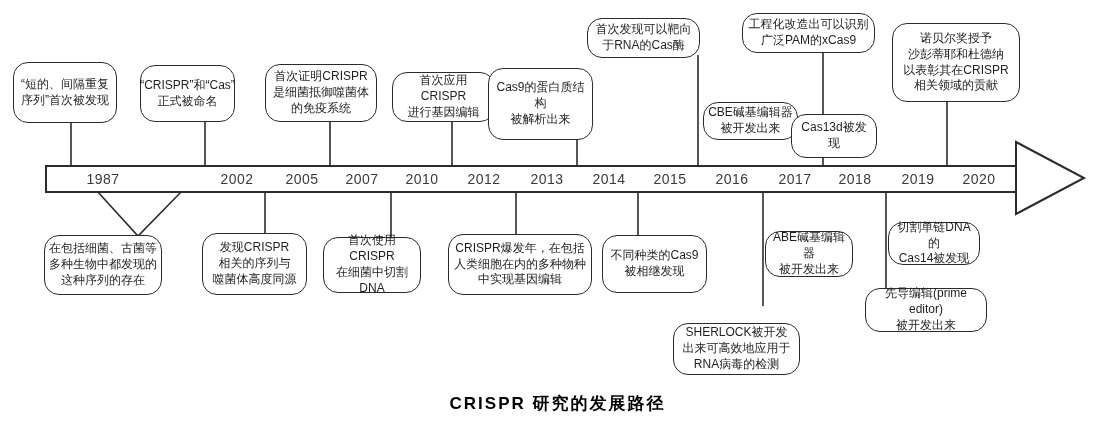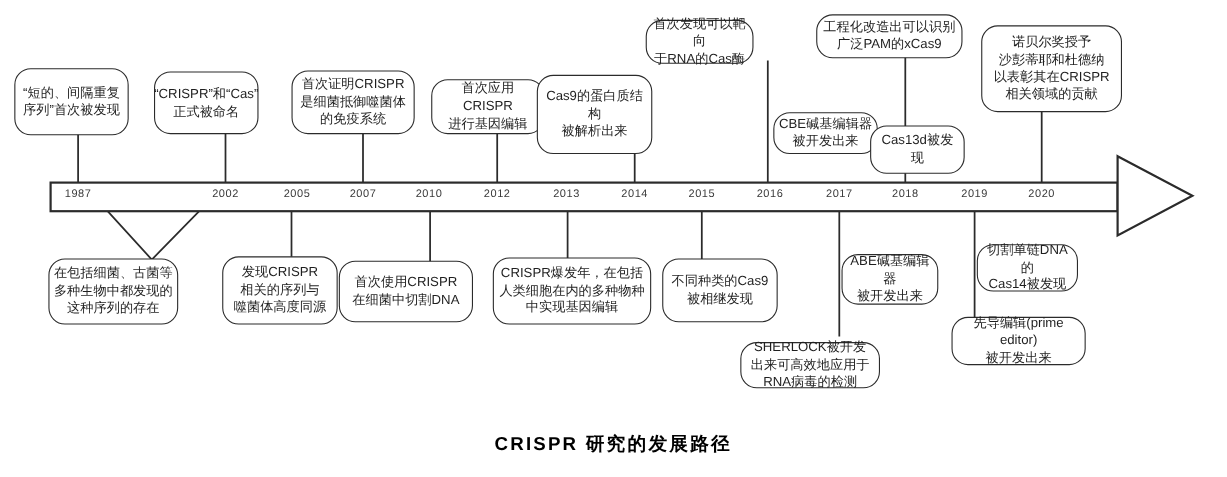--- a/index.html
+++ b/index.html
@@ -12,21 +12,21 @@
     position:absolute;box-sizing:border-box;background:#ffffff;
     border:1.6px solid #2b2b2b;border-radius:15px;
     display:flex;align-items:center;justify-content:center;
     text-align:center;padding:2px 4px;z-index:2;
   }
   .ebox span{
     white-space:pre-line;font-size:12px;line-height:1.32;color:#1f1f1f;
   }
   .year{
     position:absolute;top:171px;transform:translateX(-50%);
-    font-size:10px;color:#3a3a3a;z-index:3;letter-spacing:0.5px;
+    font-size:14px;color:#3a3a3a;z-index:3;letter-spacing:0.5px;margin-left:32px;
   }
   .title{
     position:absolute;left:0;right:0;top:392px;text-align:center;
     font-size:17px;font-weight:600;letter-spacing:2px;color:#000000;
   }
 </style>
 </head>
 <body>
 
 <div id="canvas">
@@ -85,21 +85,21 @@
 正式被命名</span>
     </div>
   <div class="ebox" style="left:392px;top:72px;width:103px;height:50px">
       <span>首次应用CRISPR
 进行基因编辑</span>
     </div>
   <div class="ebox" style="left:488px;top:68px;width:105px;height:72px">
       <span>Cas9的蛋白质结构
 被解析出来</span>
     </div>
-  <div class="ebox" style="left:587px;top:18px;width:98px;height:40px">
+  <div class="ebox" style="left:587px;top:18px;width:113px;height:40px">
       <span>首次发现可以靶向
 于RNA的Cas酶</span>
     </div>
   <div class="ebox" style="left:703px;top:102px;width:95px;height:38px">
       <span>CBE碱基编辑器
 被开发出来</span>
     </div>
   <div class="ebox" style="left:742px;top:13px;width:133px;height:40px">
       <span>工程化改造出可以识别
 广泛PAM的xCas9</span>
@@ -117,38 +117,38 @@
   <div class="ebox" style="left:44px;top:235px;width:118px;height:60px">
       <span>在包括细菌、古菌等
 多种生物中都发现的
 这种序列的存在</span>
     </div>
   <div class="ebox" style="left:202px;top:233px;width:105px;height:62px">
       <span>发现CRISPR
 相关的序列与
 噬菌体高度同源</span>
     </div>
-  <div class="ebox" style="left:308px;top:237px;width:122px;height:56px">
+  <div class="ebox" style="left:323px;top:237px;width:98px;height:56px">
       <span>首次使用CRISPR
 在细菌中切割DNA</span>
     </div>
   <div class="ebox" style="left:448px;top:234px;width:144px;height:61px">
       <span>CRISPR爆发年，在包括
 人类细胞在内的多种物种
 中实现基因编辑</span>
     </div>
   <div class="ebox" style="left:602px;top:235px;width:105px;height:58px">
       <span>不同种类的Cas9
 被相继发现</span>
     </div>
   <div class="ebox" style="left:765px;top:231px;width:88px;height:46px">
       <span>ABE碱基编辑器
 被开发出来</span>
     </div>
-  <div class="ebox" style="left:673px;top:311px;width:127px;height:42px">
+  <div class="ebox" style="left:673px;top:323px;width:127px;height:52px">
       <span>SHERLOCK被开发
 出来可高效地应用于
 RNA病毒的检测</span>
     </div>
   <div class="ebox" style="left:888px;top:222px;width:92px;height:43px">
       <span>切割单链DNA的
 Cas14被发现</span>
     </div>
   <div class="ebox" style="left:865px;top:288px;width:122px;height:44px">
       <span>先导编辑(prime editor)

